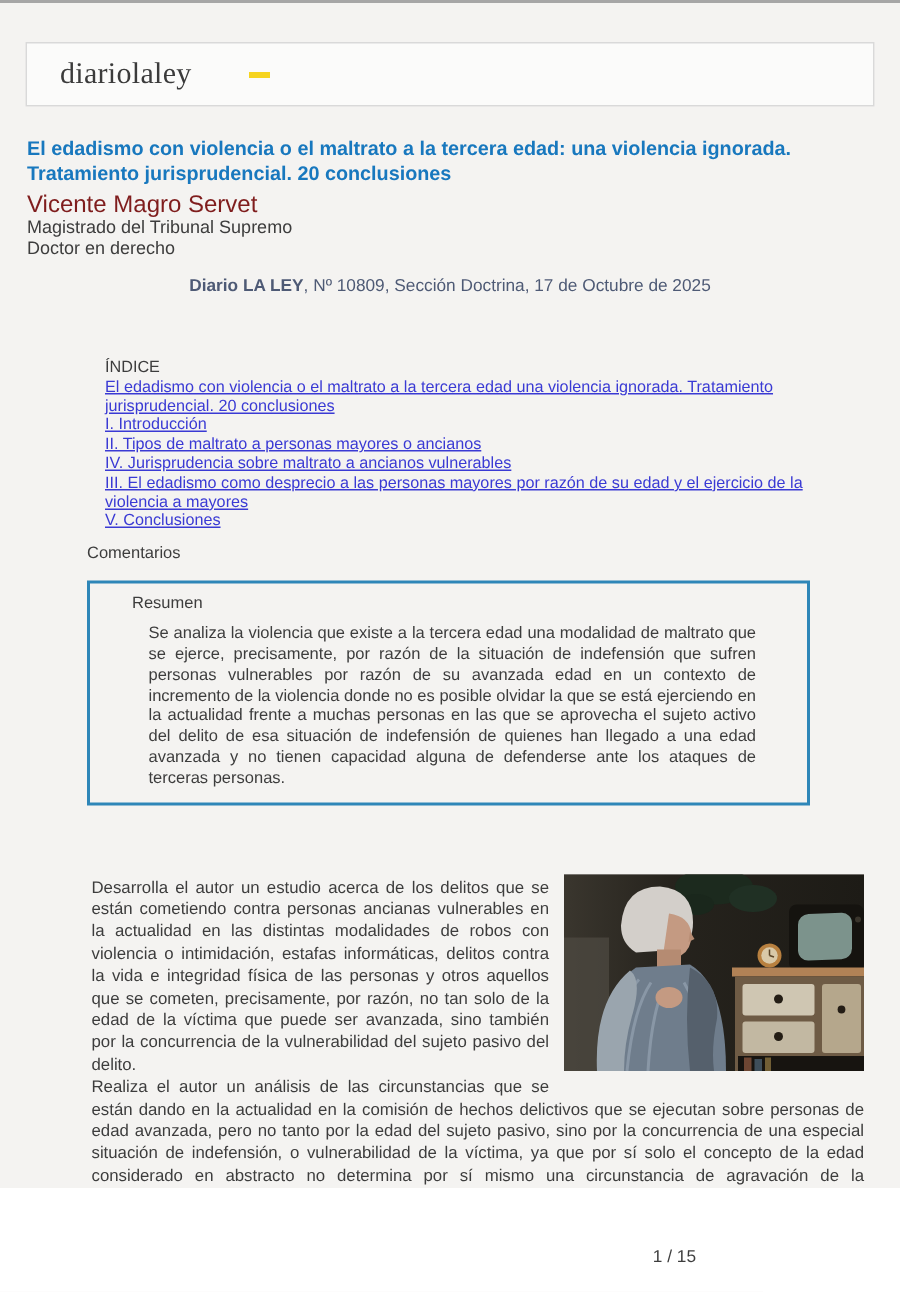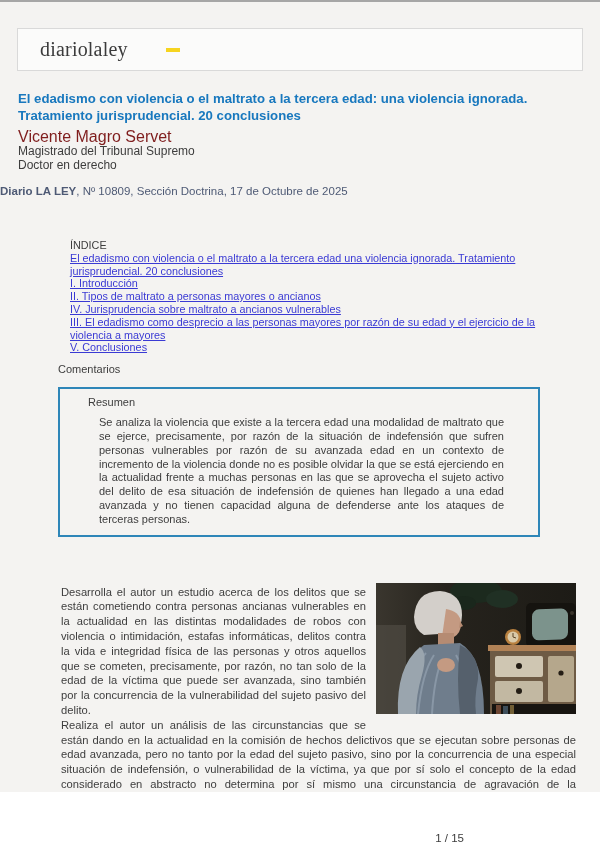--- a/index.html
+++ b/index.html
@@ -56,20 +56,21 @@
     line-height: 14px;
   }
   .author-role {
     margin: 0 18px;
     font-size: 12px;
     line-height: 14px;
     color: #3d3d3d;
   }
   .issue-line {
     margin-top: 13px;
+    text-align: center;
     font-size: 11.5px;
     color: #4e5a75;
   }
   .issue-line b { font-weight: bold; }
   
   .indice {
     margin: 42px 55px 0 70px;
     font-size: 10.8px;
     line-height: 12.8px;
     color: #3d3d3d;

